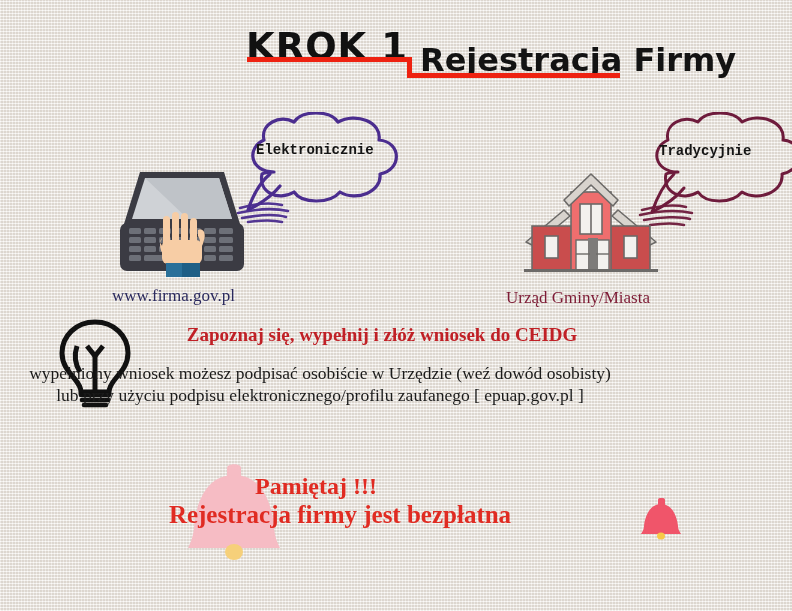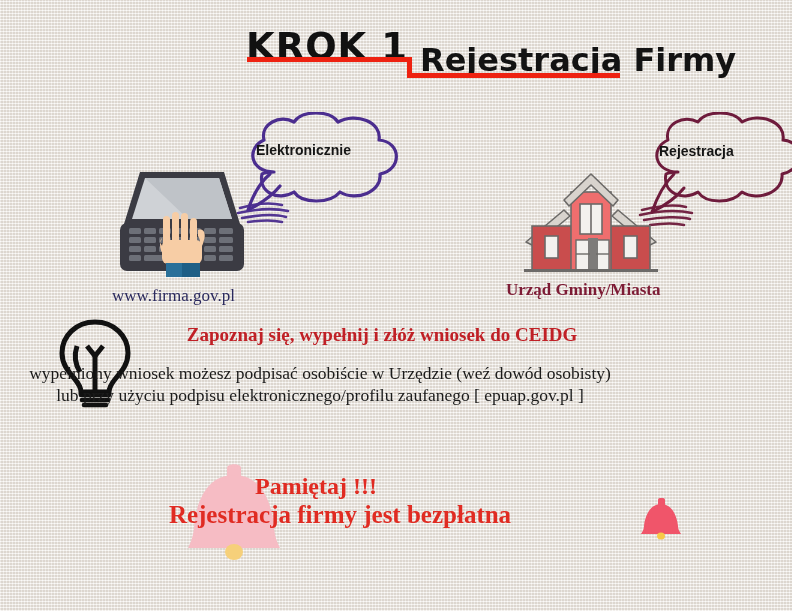--- a/index.html
+++ b/index.html
@@ -67,38 +67,38 @@
   .underline-bottom {
     position: absolute;
     left: 407px;
     top: 73px;
     width: 213px;
     height: 5px;
     background: #ee2211;
   }
   .bubble-text {
     position: absolute;
-    font-family: Liberation Sans, sans-serif;
+    font-family: Liberation Mono, monospace;
     font-size: 14px;
     font-weight: 600;
     color: #151515;
     white-space: nowrap;
   }
   .bub-left-text  { left: 256px; top: 142px; }
   .bub-right-text { left: 659px; top: 143px; }
 
   
   .caption {
     position: absolute;
     font-family: "Liberation Serif", serif;
     font-size: 17px;
     white-space: nowrap;
   }
   .cap-web   { left: 112px; top: 286px; color: #2b2a5e; }
-  .cap-urzad { left: 506px; top: 280px; color: #7d1b35; font-weight: bold; }
+  .cap-urzad { left: 506px; top: 288px; color: #7d1b35; }
 
   
   .headline-red {
     position: absolute;
     left: 0;
     top: 324px;
     width: 764px;
     text-align: center;
     font-family: "Liberation Serif", serif;
     font-weight: bold;
@@ -186,21 +186,21 @@
         <path d="M36 62 C24 74 18 88 14 100 C26 94 38 86 46 76"></path>
       </g>
       <g stroke="#6e1b3c" stroke-width="2.5" stroke-linecap="round" fill="none" opacity="0.95">
         <path d="M4 98 C18 94 36 92 48 95"></path>
         <path d="M2 103 C20 99 40 98 54 101"></path>
         <path d="M6 108 C22 105 42 104 52 107"></path>
         <path d="M12 113 C26 111 38 111 46 113"></path>
       </g>
     </svg>
   </div>
-  <div class="bubble-text bub-right-text">Rejestracja</div>
+  <div class="bubble-text bub-right-text">Tradycyjnie</div>
 
   <div class="art" style="left:118px; top:168px;">
     <svg width="128" height="112" viewBox="0 0 128 112">
 
       <path d="M22 4 L106 4 L122 56 L6 56 Z" fill="#3b3b43"></path>
       <path d="M27 10 L101 10 L114 51 L14 51 Z" fill="#cfd2d6"></path>
       <path d="M27 10 L101 10 L114 51 L70 51 Z" fill="#bfc3c8"></path>
 
       <rect x="2" y="55" width="124" height="48" rx="7" fill="#3b3b43"></rect>
 

